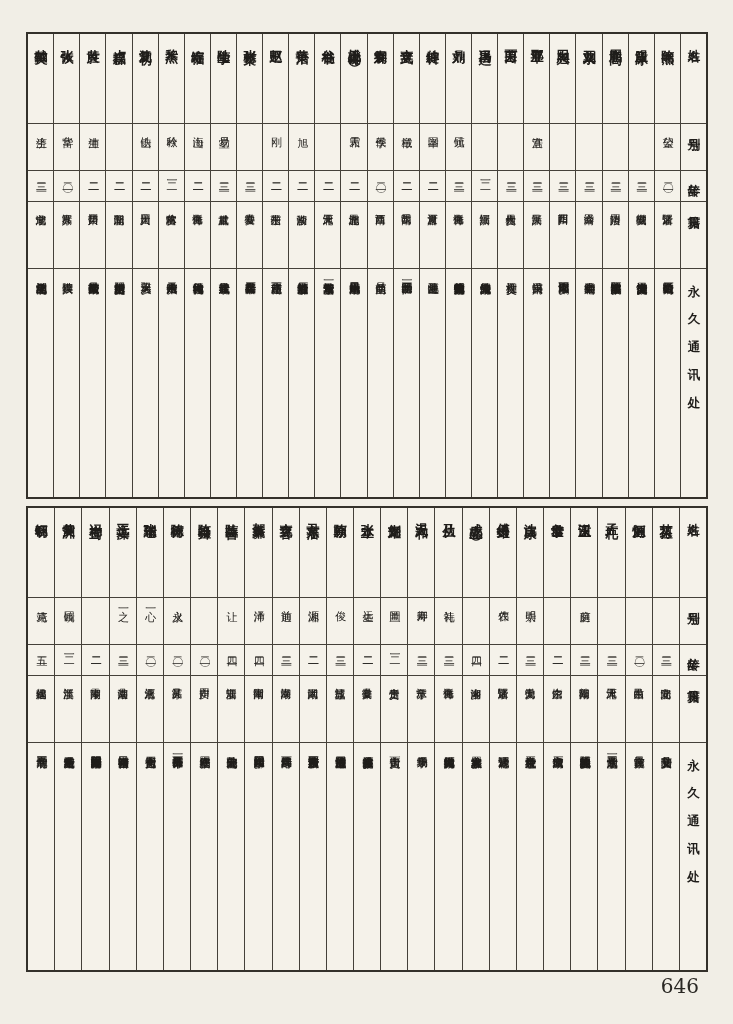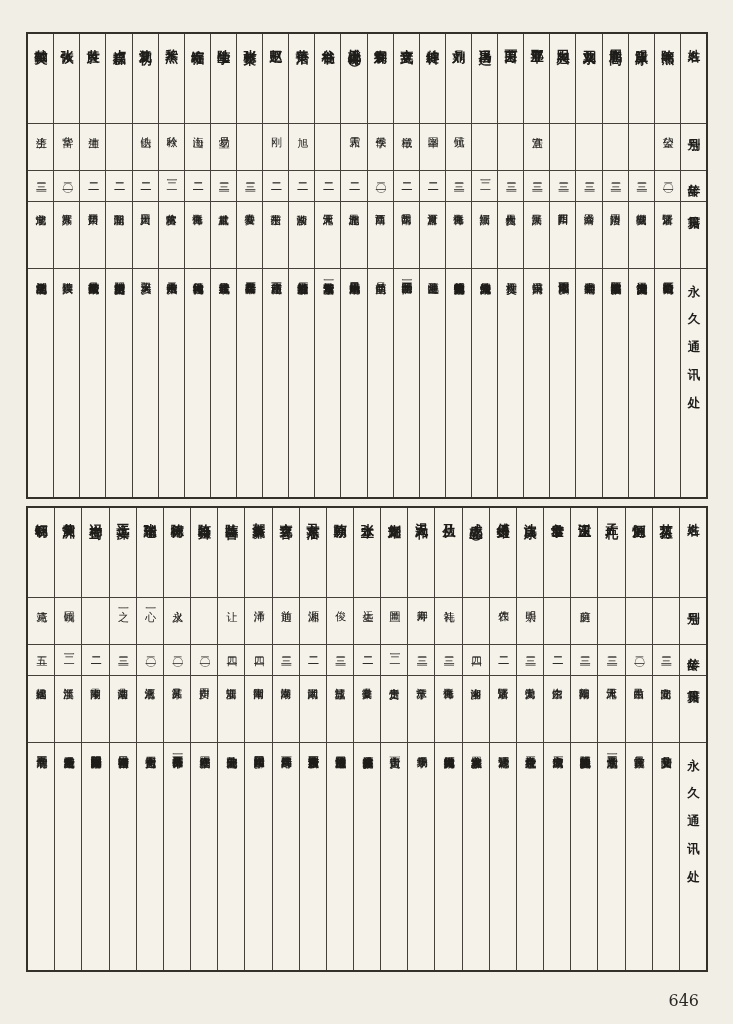--- a/index.html
+++ b/index.html
@@ -39,22 +39,22 @@
   .alias-cell .vtext{font-size:11px;}
   .age-cell{height:27px;padding-top:3px;}
   .age-cell .vtext{font-size:11px;}
   .native-cell{height:62px;padding-top:4px;}
   .native-cell .vtext{font-size:10.5px;}
   .addr-cell{flex:1;padding-top:5px;padding-bottom:3px;border-bottom:none;}
   .addr-cell .vtext{font-size:11px;height:calc(100% - 6px);}
   .header-col .vtext{font-weight:bold;font-size:12.5px;}
   .addr-hdr{letter-spacing:28px;}
   .page-number{
-    position:absolute;right:34px;bottom:14px;
-    font-size:16px;color:#2a2archive82a;color:#2a2824;
+    position:absolute;right:34px;bottom:26px;
+    font-size:20px;color:#2a2archive82a;color:#2a2824;
     font-family:"DejaVu Serif","Liberation Serif",serif;
   }
 </style>
 </head>
 <body>
 
 <div class="sheet">
 
   <div class="band" id="top-band">
     <div class="col header-col">

